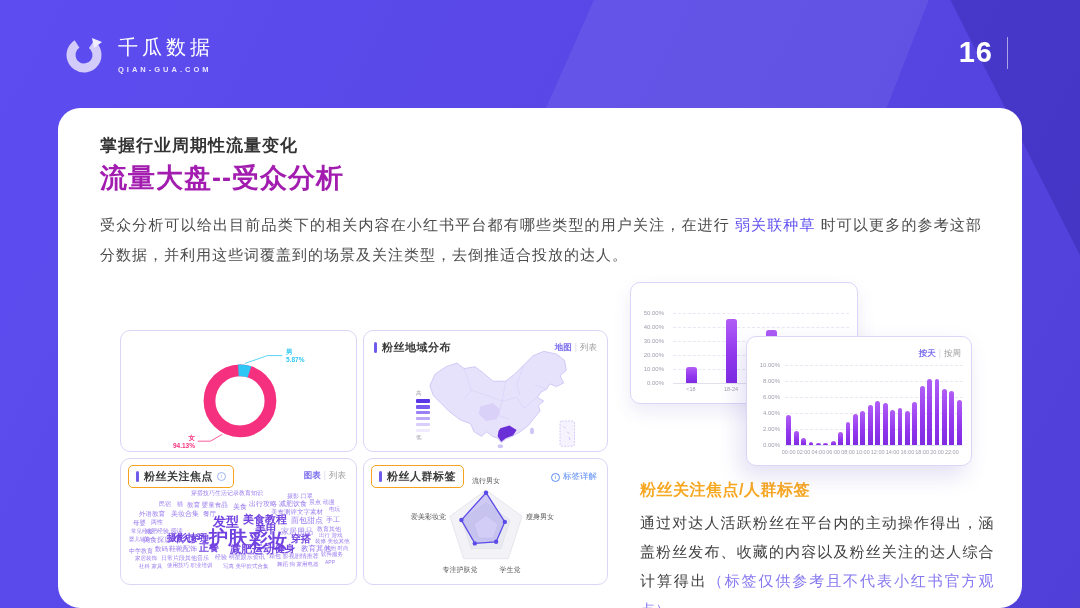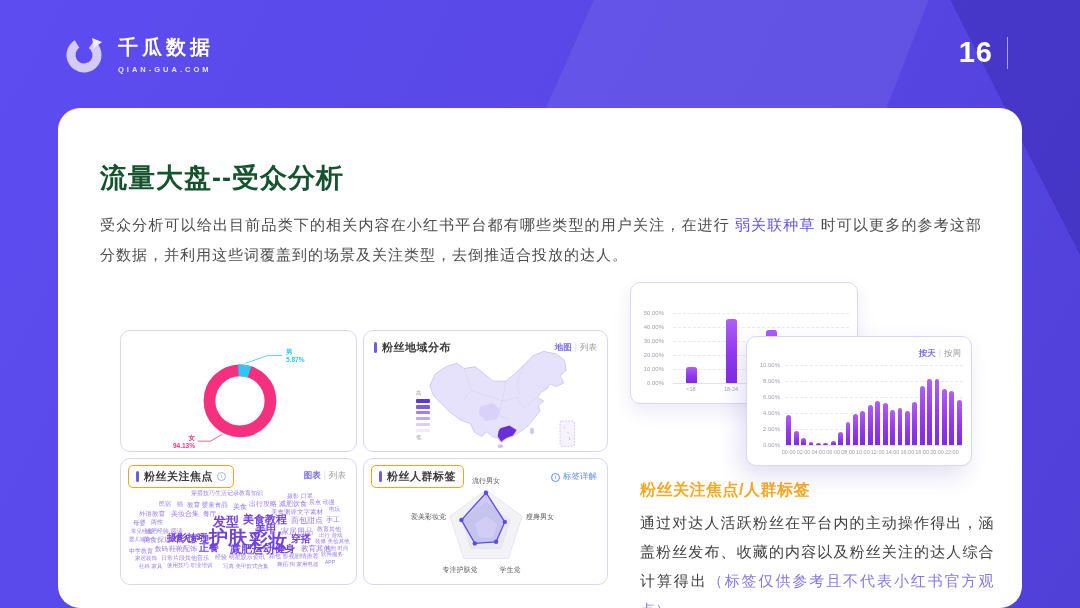--- a/index.html
+++ b/index.html
@@ -7,33 +7,33 @@
   body { position:relative; overflow:hidden;
          background:linear-gradient(118deg,#5d4cf0 0%,#5847e4 55%,#5040d8 100%); }
   .deco-a { position:absolute; inset:0; background:rgba(255,255,255,0.07);
             clip-path:polygon(55% 0,86% 0,64% 100%,30% 100%); }
   .deco-b { position:absolute; inset:0; background:rgba(40,25,150,0.30);
             clip-path:polygon(88% 0,100% 0,100% 42%); }
 
   
   .logo { position:absolute; left:62px; top:32px; display:flex; align-items:center; z-index:3; }
   .logo-txt { margin-left:12px; }
-  .logo-title { color:#fff; font-size:20px; font-weight:bold; letter-spacing:4px; }
+  .logo-title { color:#fff; font-size:20px; font-weight:normal; letter-spacing:4px; }
   .logo-sub { color:#e9e4ff; font-size:7.5px; letter-spacing:3px; margin-top:4px; font-weight:bold; }
   .pagenum { position:absolute; right:58px; top:36px; display:flex; align-items:center; z-index:3; }
   .pn-no { color:#fff; font-size:29px; font-weight:bold; letter-spacing:1px; }
   .pn-div { width:1px; height:32px; background:rgba(255,255,255,0.55); margin:0 14px; }
   .pn-year { color:#efecff; font-size:13px; font-weight:bold; letter-spacing:2px; }
   .pn-brand { color:#e6e1ff; font-size:10px; letter-spacing:2px; margin-top:3px; font-weight:bold; }
 
   
   .card { position:absolute; left:58px; top:108px; width:964px; height:500px;
           background:#fff; border-radius:22px; z-index:2; overflow:hidden; }
   .kicker { position:absolute; left:42px; top:26px; font-size:17px; font-weight:800; color:#333; letter-spacing:1px; }
-  .big-title { position:absolute; left:42px; top:52px; font-size:27px; font-weight:900; color:#14532d; letter-spacing:1px; }
+  .big-title { position:absolute; left:42px; top:52px; font-size:27px; font-weight:900; color:#a21caf; letter-spacing:1px; }
   .intro { position:absolute; left:42px; top:102px; width:882px; font-size:15px; color:#4c4c4c;
            line-height:30px; letter-spacing:1px; text-align:justify; }
   .hl-purple { color:#5f4ff0; margin:0 5px; }
 
   
   .panel { position:absolute; background:#fff; border:1px solid #dcd5f8; border-radius:10px; }
   .p-head { display:flex; align-items:center; padding:9px 10px 0 10px; }
   .marker { width:3px; height:11px; background:#6f5bea; border-radius:1.5px; margin-right:5px; flex:none; }
   .p-title { font-size:11px; font-weight:bold; color:#3a3a3a; letter-spacing:0.5px; white-space:nowrap; }
   .obox { display:inline-flex; align-items:center; border:1.5px solid #f6a21e; border-radius:5px;
@@ -106,20 +106,21 @@
     <div class="logo-title">千瓜数据</div>
     <div class="logo-sub">QIAN-GUA.COM</div>
   </div>
 </div>
 <div class="pagenum">
   <div class="pn-no">16</div>
   <div class="pn-div"></div>
 </div>
 
 <div class="card">
+  <div class="kicker">掌握行业周期性流量变化</div>
   <div class="big-title">流量大盘--受众分析</div>
   <div class="intro"><span>受众分析可以给出目前品类下的相关内容在小红书平台都有哪些类型的用户关注，在进行</span><span class="hl-purple">弱关联种草</span><span>时可以更多的参考这部分数据，并利用这些词覆盖到的场景及关注类型，去倒推适合投放的达人。</span></div>
 
   <div class="panel" id="panel-gender" style="left:62px;top:222px;width:237px;height:122px;">
     <svg class="g-svg" viewBox="0 0 237 122">
         <circle cx="120" cy="71" r="31" fill="none" stroke="#f5317f" stroke-width="12"></circle>
         <circle cx="120" cy="71" r="31" fill="none" stroke="#2ec7f5" stroke-width="12" stroke-dasharray="11.43 194.78" transform="rotate(-93 120 71)"></circle>
         <polyline points="125,33 148,25 163,25" fill="none" stroke="#2ec7f5" stroke-width="0.8"></polyline>
         <polyline points="102,105 90,112 77,112" fill="none" stroke="#f5317f" stroke-width="0.8"></polyline>
       </svg>

